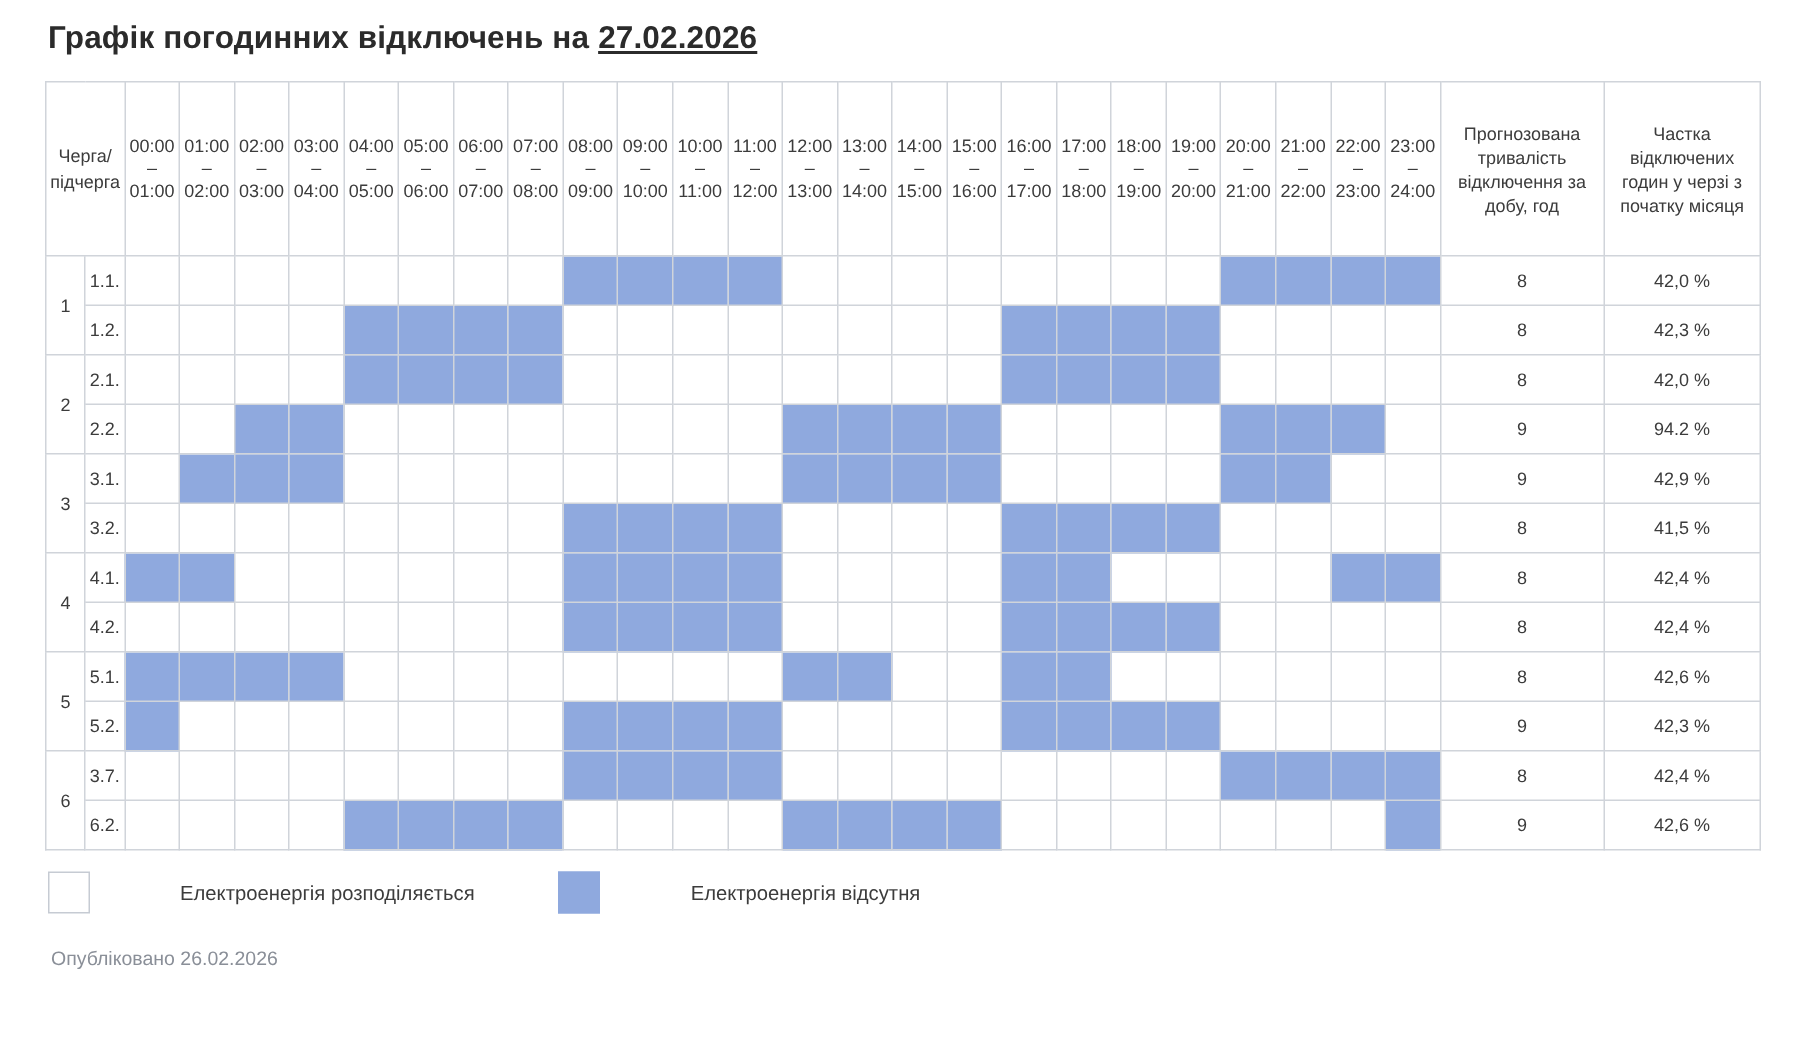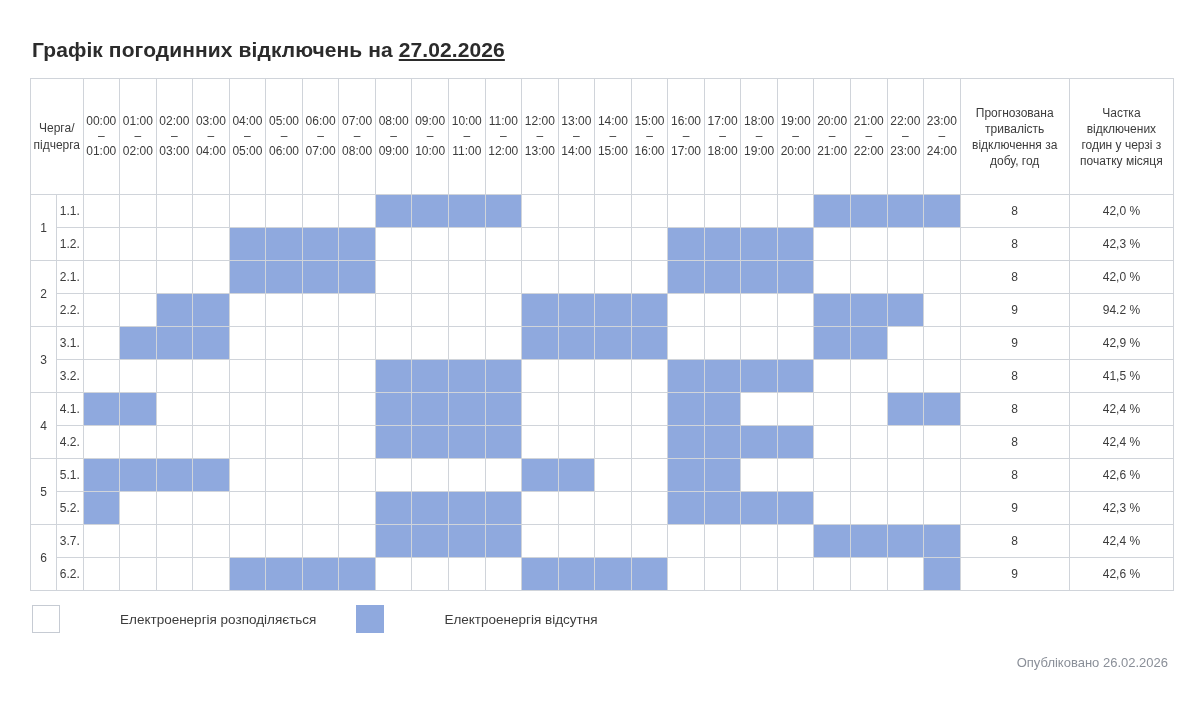--- a/index.html
+++ b/index.html
@@ -12,21 +12,21 @@
     height: 703px;
     font-family: "Liberation Sans", sans-serif;
     color: #333333;
     position: relative;
     overflow: hidden;
   }
   .page {
     width: 1200px;
     height: 703px;
     box-sizing: border-box;
-    padding: 32px 28px 0 28px;
+    padding: 8px 28px 0 28px;
     position: relative;
   }
   .title {
     font-size: 21px;
     font-weight: bold;
     color: #2b2b2b;
     margin: 6px 0 16px 4px;
     letter-spacing: 0.1px;
   }
   .title .date {
@@ -114,38 +114,37 @@
     margin: 14px 0 0 4px;
     gap: 0;
   }
   .legend-item {
     display: flex;
     align-items: center;
     font-size: 13.5px;
     color: #3c3c3c;
     gap: 48px;
   }
-  .legend-item + .legend-item { margin-left: 40px; }
+  .legend-item + .legend-item { margin-left: 56px; }
   .swatch {
     width: 28px;
     height: 28px;
     border: 1px solid #c6cbd3;
     margin-right: 12px;
     box-sizing: border-box;
   }
   .swatch.on { background: #ffffff; }
   .swatch.off { background: #8fa9de; border-color: #8fa9de; }
 
   .footer {
     display: flex;
     align-items: flex-end;
     justify-content: space-between;
     margin-top: 22px;
     padding: 0 4px 0 6px;
-    flex-direction: column;
   }
   .published {
     font-size: 13px;
     color: #8a8f98;
   }
   .note {
     font-size: 12.5px;
     font-weight: bold;
     color: #3c3c3c;
     text-align: right;

